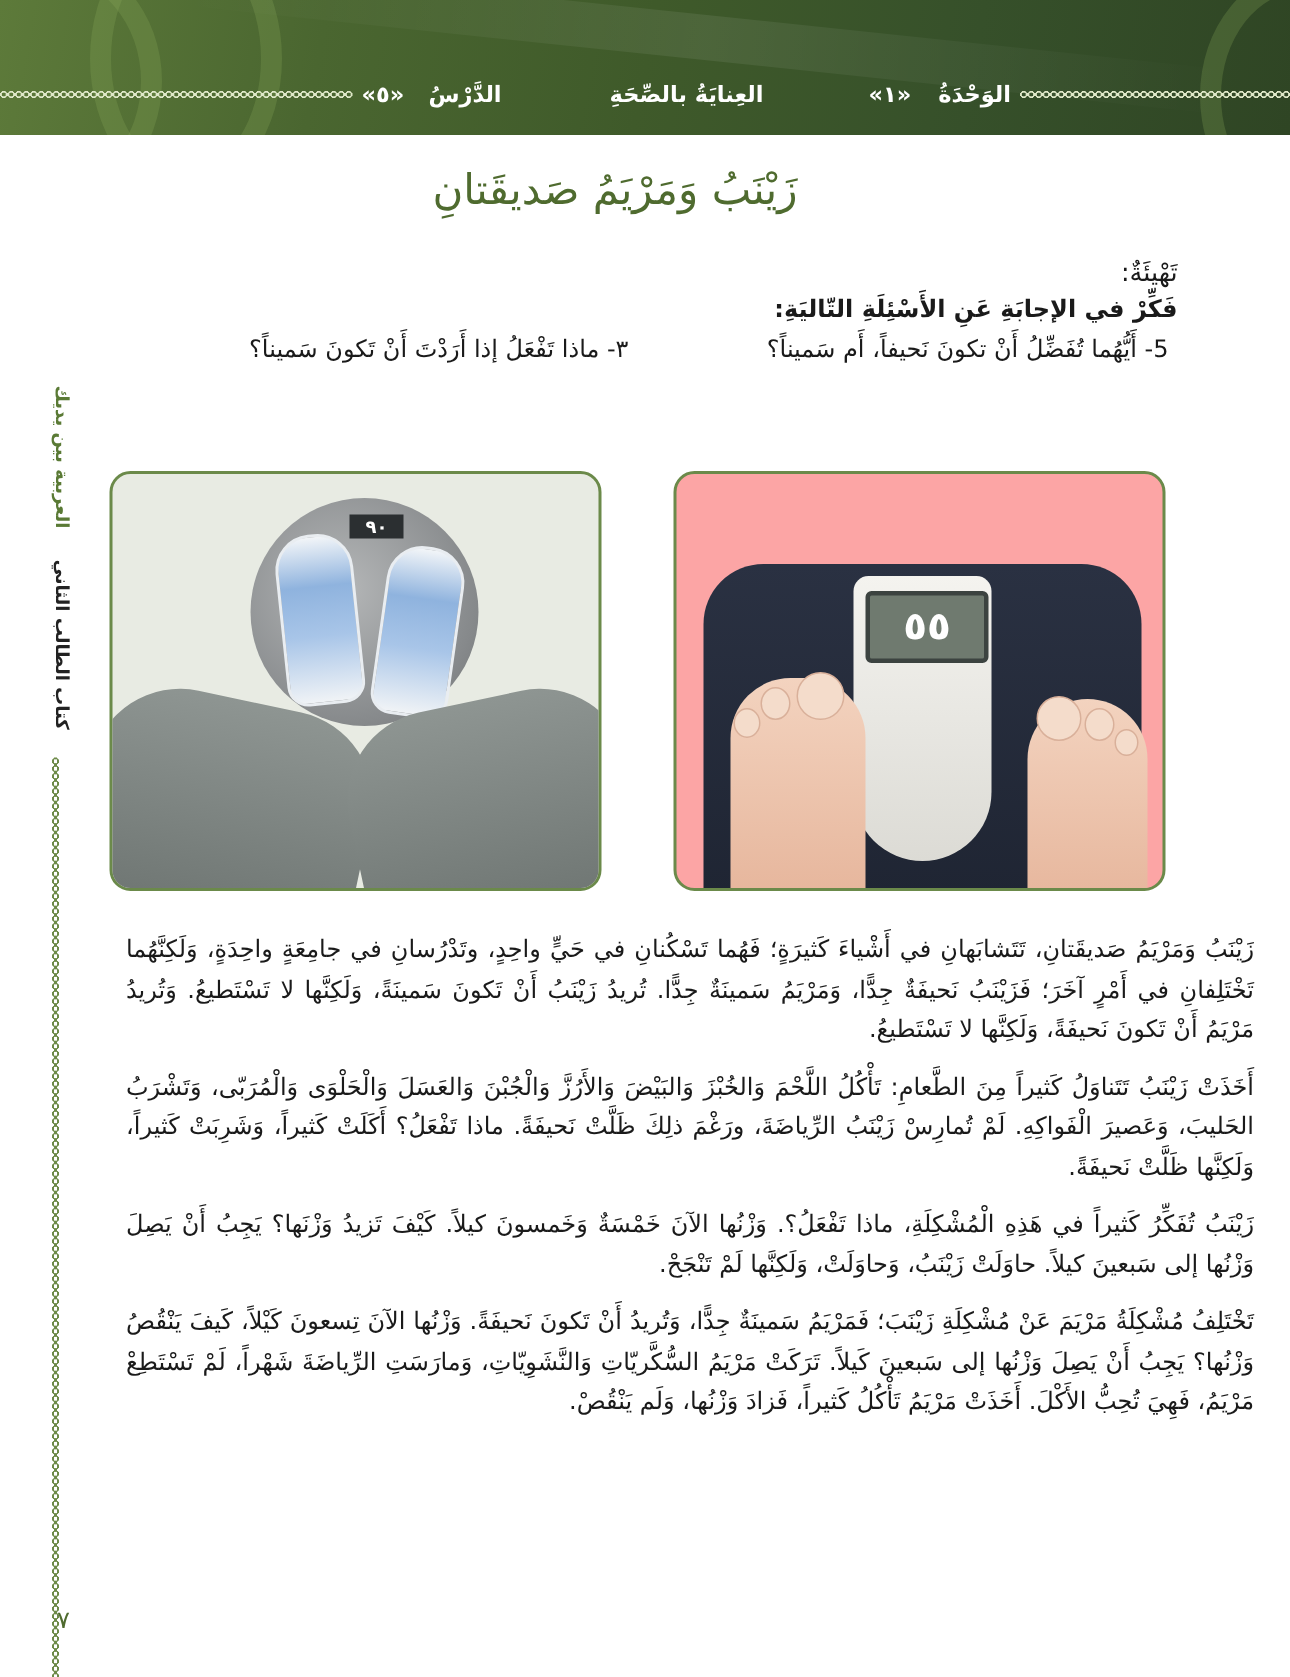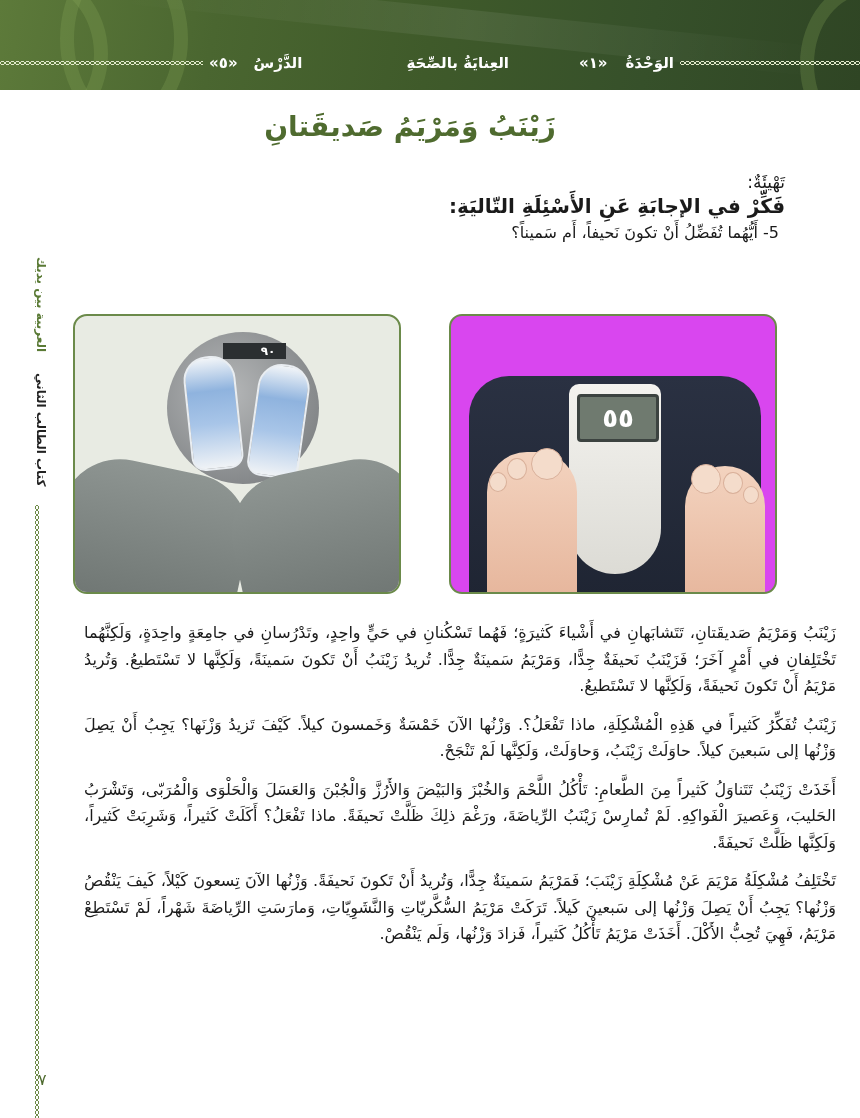--- a/index.html
+++ b/index.html
@@ -33,28 +33,28 @@
     height: 6px;
     background-image: radial-gradient(circle, rgba(0,0,0,0) 1.3px, #dfe8c8 1.4px, #dfe8c8 2.3px, rgba(0,0,0,0) 2.5px);
     background-size: 5px 6px;
     background-repeat: repeat-x;
   }
   .header-bar .chain.right { width: 180px; margin-left: 6px; }
   .header-bar .chain.left { width: 170px; margin-right: 6px; }
   .hb-item { white-space: nowrap; direction: rtl; }
   .unit-label { margin-left: 18px; text-align: right; }
   .unit-num { margin-left: 70px; }
-  .topic { margin-left: 104px; }
+  .topic { margin-left: 72px; }
   .lesson-label { margin-left: 16px; }
   .lesson-num { }
 
   
   .title {
     position: absolute; top: 110px; left: 0; width: 820px; text-align: center;
-    direction: rtl; color: #4f6b2f; font-weight: bold; font-size: 28px;
+    direction: rtl; color: #4f6b2f; font-weight: normal; font-size: 28px;
   }
 
   
   .side {
     position: absolute; left: 0; top: 250px; width: 60px; height: 820px;
   }
   .side-text-green {
     position: absolute; left: 28px; top: 0; width: 20px; height: 110px;
     writing-mode: vertical-rl; direction: rtl;
     color: #5a7a35; font-size: 12px; font-weight: bold; text-align: center;
@@ -72,43 +72,43 @@
   .page-num {
     position: absolute; left: 38px; top: 1070px; color: #4f6b2f; font-size: 16px;
   }
 
   
   .warmup {
     position: absolute; right: 75px; top: 170px; width: 720px;
     direction: rtl; text-align: right;
   }
   .warmup h3 { margin: 0; font-size: 17px; font-weight: normal; line-height: 24px; }
-  .warmup .instr { font-size: 20px; font-weight: bold; line-height: 24px; }
+  .warmup .instr { font-size: 16px; font-weight: bold; line-height: 24px; }
   .q-grid {
     display: grid; grid-template-columns: 1fr 1fr; direction: rtl;
     font-size: 16px; line-height: 25px; margin-top: 2px;
   }
   .q-grid .q { padding-right: 6px; }
 
   
   .photo {
     position: absolute; top: 314px; height: 276px;
     border: 2px solid #6b8a4a; border-radius: 14px; overflow: hidden;
   }
   .photo.left { left: 73px; width: 324px; background: #e8ebe3; }
-  .photo.right { left: 449px; width: 324px; background: #d946ef; border-radius: 13px; }
+  .photo.right { left: 449px; width: 324px; background: #fca5a5; }
 
   
   .scale-round {
     position: absolute; left: 92px; top: 16px; width: 152px; height: 152px; border-radius: 50%;
     background: radial-gradient(circle at 40% 40%, #b5b7b8, #86898b 70%, #6d7072);
   }
   .scale-display {
-    position: absolute; left: 148px; top: 27px; width: 36px; height: 16px; background: #2b2f31;
-    color: #fff; font-size: 12px; font-weight: bold; text-align: center; line-height: 16px; padding-left: 27px;
+    position: absolute; left: 158px; top: 27px; width: 36px; height: 16px; background: #2b2f31;
+    color: #fff; font-size: 12px; font-weight: bold; text-align: center; line-height: 16px;
   }
   .shoe {
     position: absolute; width: 48px; height: 110px; border-radius: 24px 24px 14px 14px;
     background: linear-gradient(180deg, #f2f5f8 0%, #8fb3de 30%, #a8c5e8 60%, #f0f3f6 100%);
     border: 2px solid #e9edf1;
   }
   .shoe.l { left: 112px; top: 40px; transform: rotate(-6deg); }
   .shoe.r { left: 178px; top: 48px; transform: rotate(8deg); }
   .leg {
     position: absolute; background: linear-gradient(180deg, #8e9592, #6c7370);
@@ -175,20 +175,21 @@
   <div class="side-text-dark">كتاب الطالب الثاني</div>
   <div class="side-chain"></div>
 </div>
 <div class="page-num">٧</div>
 
 <div class="warmup">
   <h3>تَهْيئَةٌ:</h3>
   <div class="instr">فَكِّرْ في الإجابَةِ عَنِ الأَسْئِلَةِ التّاليَةِ:</div>
   <div class="q-grid">
     <div class="q">5- أَيُّهُما تُفَضِّلُ أَنْ تكونَ نَحيفاً، أَم سَميناً؟</div>
+    <div class="q">٣- ماذا تَفْعَلُ إذا أَرَدْتَ أَنْ تَكونَ سَميناً؟</div>
   </div>
 </div>
 
 <div class="photo left">
   <div class="scale-round"></div>
   <div class="scale-display">٩٠</div>
   <div class="shoe l"></div>
   <div class="shoe r"></div>
   <div class="leg l"></div>
   <div class="leg r"></div>
@@ -205,16 +206,16 @@
   </div>
   <div class="foot r">
     <div class="toe" style="left:6px;top:-2px;width:28px;height:28px;"></div>
     <div class="toe" style="left:38px;top:6px;width:18px;height:20px;"></div>
     <div class="toe" style="left:58px;top:20px;width:14px;height:16px;"></div>
   </div>
 </div>
 
 <div class="body-text">
   <p>زَيْنَبُ وَمَرْيَمُ صَديقَتانِ، تَتَشابَهانِ في أَشْياءَ كَثيرَةٍ؛ فَهُما تَسْكُنانِ في حَيٍّ واحِدٍ، وتَدْرُسانِ في جامِعَةٍ واحِدَةٍ، وَلَكِنَّهُما تَخْتَلِفانِ في أَمْرٍ آخَرَ؛ فَزَيْنَبُ نَحيفَةٌ جِدًّا، وَمَرْيَمُ سَمينَةٌ جِدًّا. تُريدُ زَيْنَبُ أَنْ تَكونَ سَمينَةً، وَلَكِنَّها لا تَسْتَطيعُ. وَتُريدُ مَرْيَمُ أَنْ تَكونَ نَحيفَةً، وَلَكِنَّها لا تَسْتَطيعُ.</p>
+  <p>أَخَذَتْ زَيْنَبُ تَتَناوَلُ كَثيراً مِنَ الطَّعامِ: تَأْكُلُ اللَّحْمَ وَالخُبْزَ وَالبَيْضَ وَالأَرُزَّ وَالْجُبْنَ وَالعَسَلَ وَالْحَلْوَى وَالْمُرَبّى، وَتَشْرَبُ الحَليبَ، وَعَصيرَ الْفَواكِهِ. لَمْ تُمارِسْ زَيْنَبُ الرِّياضَةَ، ورَغْمَ ذلِكَ ظَلَّتْ نَحيفَةً. ماذا تَفْعَلُ؟ أَكَلَتْ كَثيراً، وَشَرِبَتْ كَثيراً، وَلَكِنَّها ظَلَّتْ نَحيفَةً.</p>
   <p>زَيْنَبُ تُفَكِّرُ كَثيراً في هَذِهِ الْمُشْكِلَةِ، ماذا تَفْعَلُ؟. وَزْنُها الآنَ خَمْسَةٌ وَخَمسونَ كيلاً. كَيْفَ تَزيدُ وَزْنَها؟ يَجِبُ أَنْ يَصِلَ وَزْنُها إلى سَبعينَ كيلاً. حاوَلَتْ زَيْنَبُ، وَحاوَلَتْ، وَلَكِنَّها لَمْ تَنْجَحْ.</p>
-  <p>أَخَذَتْ زَيْنَبُ تَتَناوَلُ كَثيراً مِنَ الطَّعامِ: تَأْكُلُ اللَّحْمَ وَالخُبْزَ وَالبَيْضَ وَالأَرُزَّ وَالْجُبْنَ وَالعَسَلَ وَالْحَلْوَى وَالْمُرَبّى، وَتَشْرَبُ الحَليبَ، وَعَصيرَ الْفَواكِهِ. لَمْ تُمارِسْ زَيْنَبُ الرِّياضَةَ، ورَغْمَ ذلِكَ ظَلَّتْ نَحيفَةً. ماذا تَفْعَلُ؟ أَكَلَتْ كَثيراً، وَشَرِبَتْ كَثيراً، وَلَكِنَّها ظَلَّتْ نَحيفَةً.</p>
   <p>تَخْتَلِفُ مُشْكِلَةُ مَرْيَمَ عَنْ مُشْكِلَةِ زَيْنَبَ؛ فَمَرْيَمُ سَمينَةٌ جِدًّا، وَتُريدُ أَنْ تَكونَ نَحيفَةً. وَزْنُها الآنَ تِسعونَ كَيْلاً، كَيفَ يَنْقُصُ وَزْنُها؟ يَجِبُ أَنْ يَصِلَ وَزْنُها إلى سَبعينَ كَيلاً. تَرَكَتْ مَرْيَمُ السُّكَّريّاتِ وَالنَّشَوِيّاتِ، وَمارَسَتِ الرِّياضَةَ شَهْراً، لَمْ تَسْتَطِعْ مَرْيَمُ، فَهِيَ تُحِبُّ الأَكْلَ. أَخَذَتْ مَرْيَمُ تَأْكُلُ كَثيراً، فَزادَ وَزْنُها، وَلَم يَنْقُصْ.</p>
 </div>
 
 </body></html>

